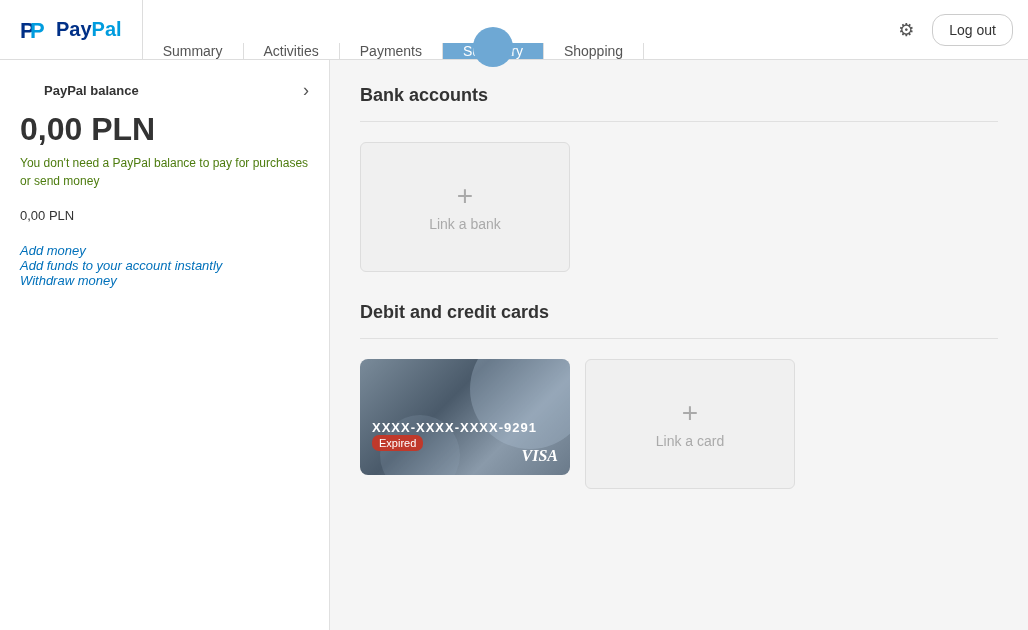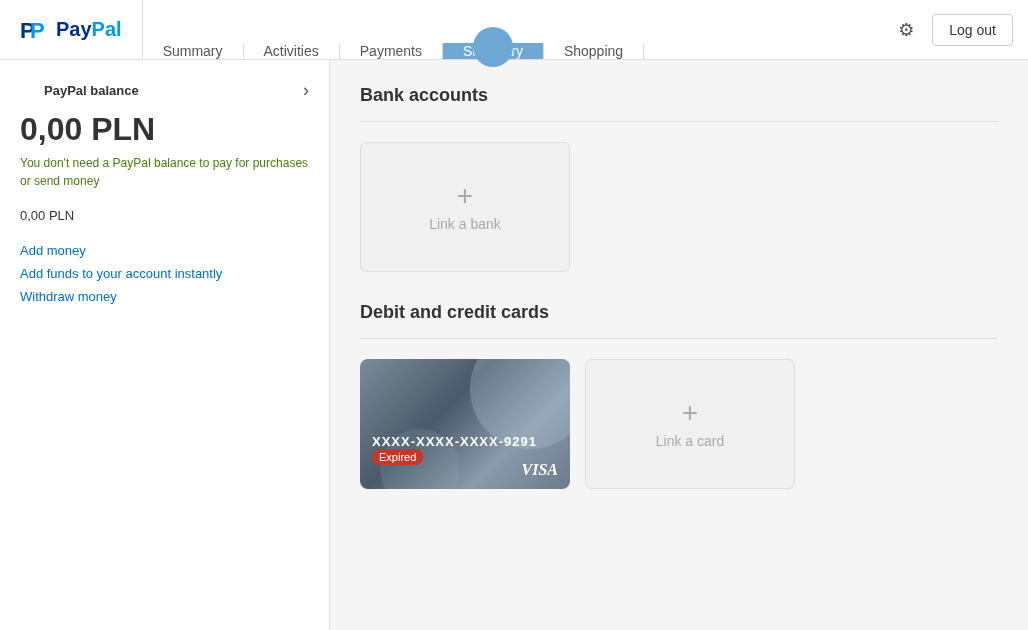--- a/index.html
+++ b/index.html
@@ -80,21 +80,21 @@
       cursor: pointer;
       padding: 8px;
       border-radius: 4px;
       font-size: 18px;
       color: #555;
     }
     .logout-btn {
       background: #fff;
       border: 1px solid #ccc;
       padding: 7px 16px;
-      border-radius: 4px;
+      border-radius: 13px;
       cursor: pointer;
       font-size: 14px;
       color: #333;
     }
 
     
     .main {
       display: flex;
       min-height: calc(630px - 60px);
     }
@@ -144,21 +144,21 @@
       color: #333;
       margin-bottom: 3px;
     }
     .currencies-value {
       font-size: 13px;
       color: #333;
     }
     .sidebar-links {
       display: flex;
       flex-direction: column;
-      gap: 8px;
+      font-style: italic;
     }
     .sidebar-link {
       color: #0070ba;
       font-size: 13px;
       cursor: pointer;
       text-decoration: none;
     }
 
     
     .content {
@@ -207,21 +207,21 @@
       line-height: 1;
     }
     .link-card-label {
       font-size: 14px;
       color: #aaa;
     }
 
     
     .credit-card {
       width: 210px;
-      height: 130px;
+      height: 116px;
       border-radius: 8px;
       background: linear-gradient(135deg, #7a8b9a 0%, #4a5a6a 40%, #8a9aaa 70%, #6a7a8a 100%);
       position: relative;
       overflow: hidden;
       cursor: pointer;
     }
     .credit-card::before {
       content: '';
       position: absolute;
       top: -30px;

